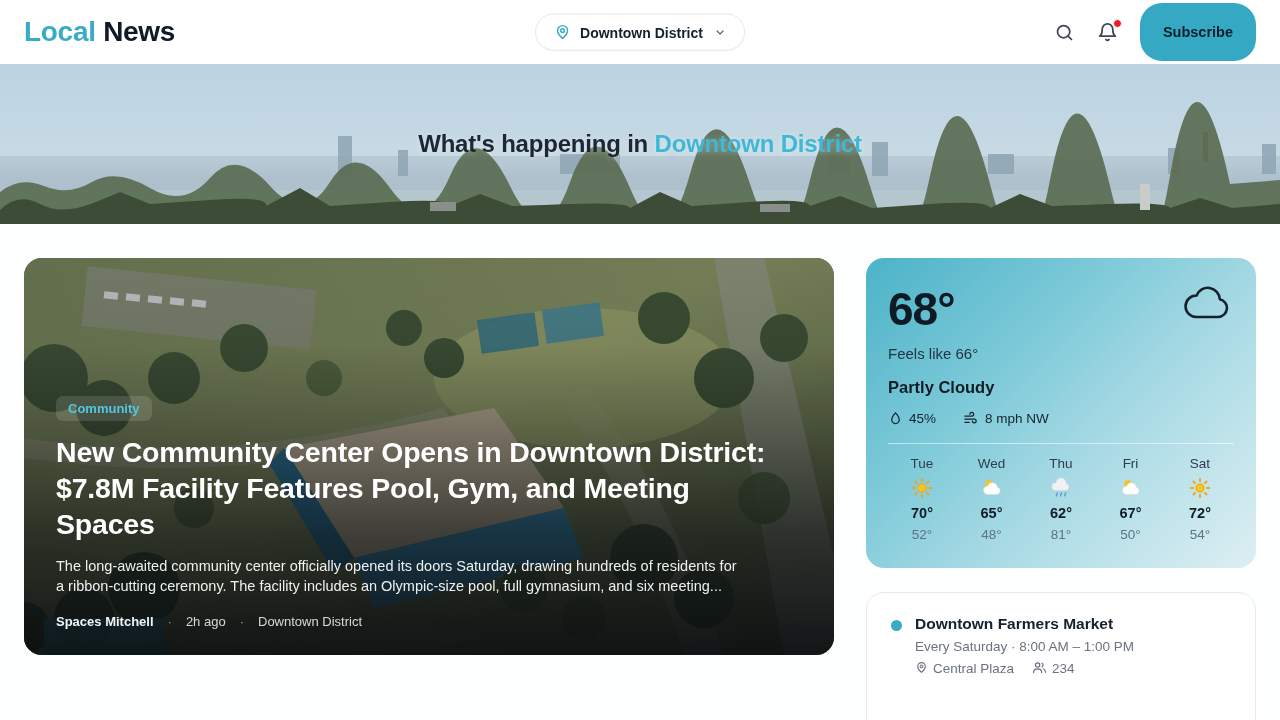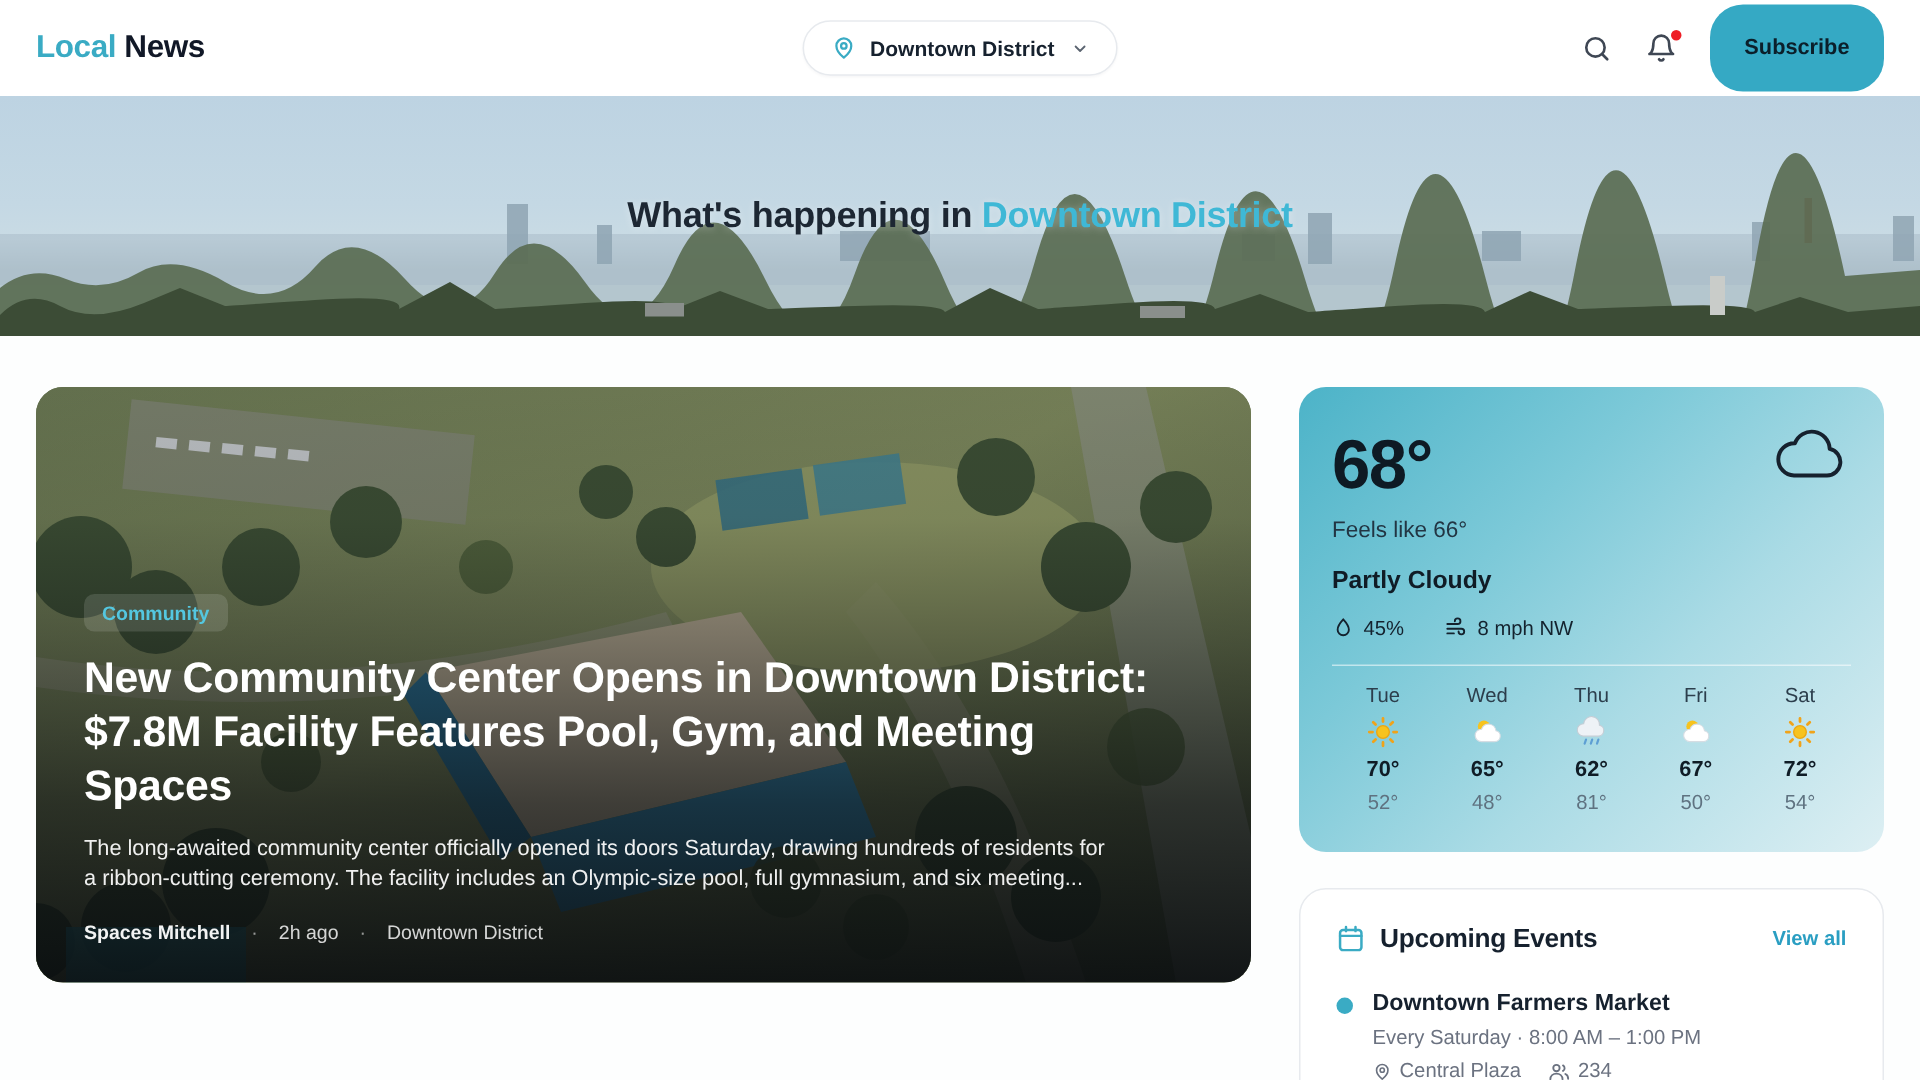--- a/index.html
+++ b/index.html
@@ -13,21 +13,21 @@
   
   .header {
     position: relative;
     height: 64px;
     background: #ffffff;
     display: flex;
     align-items: center;
     justify-content: space-between;
     padding: 0 24px;
   }
-  .logo { font-size: 21px; font-weight: 800; letter-spacing: -0.3px; cursor: pointer; }
+  .logo { font-size: 28px; font-weight: 800; letter-spacing: -0.3px; cursor: pointer; }
   .logo .logo-primary { color: #3aabc4; }
   .logo .logo-secondary { color: #111827; }
 
   .location-pill {
     position: absolute;
     left: 50%; top: 50%;
     transform: translate(-50%, -50%);
     display: flex; align-items: center; gap: 9px;
     background: #ffffff;
     border: 1px solid #e7eaee;
@@ -176,21 +176,21 @@
   }
   .events-header { display: flex; align-items: center; justify-content: space-between; margin-bottom: 24px; }
   .events-title-wrap { display: flex; align-items: center; gap: 10px; }
   .events-title { font-size: 17.5px; font-weight: 800; color: #16212e; letter-spacing: -0.2px; }
   .view-all { font-size: 13.5px; font-weight: 700; color: #2a9ec2; text-decoration: none; cursor: pointer; }
   .event-item { display: flex; gap: 13px; cursor: pointer; }
   .event-bullet { width: 11px; height: 11px; border-radius: 50%; background: #3aabc4; margin-top: 5px; flex: none; }
   .event-name { font-size: 15.5px; font-weight: 700; color: #16212e; }
   .event-schedule { font-size: 13.5px; color: #6b7280; margin-top: 6px; }
   .event-meta-row { display: flex; align-items: center; gap: 18px; margin-top: 7px; font-size: 13.5px; color: #6b7280; }
-  .event-meta { display: flex; align-items: flex-end; gap: 5px; }
+  .event-meta { display: flex; align-items: flex-start; gap: 5px; }
 
   svg { display: block; }
 </style>
 </head>
 <body>
 
 <header class="header">
   <div class="logo">
     <span class="logo-primary">Local</span> <span class="logo-secondary">News</span>
   </div>
@@ -443,32 +443,20 @@
               <circle cx="12" cy="12" r="4.6" fill="#f7c31e" stroke="#eda712" stroke-width="1"></circle>
             </svg>
           </span>
           <span class="forecast-high">72°</span>
           <span class="forecast-low">54°</span>
         </div>
       </div>
     </section>
 
     <section class="events-card">
-      <div class="events-header">
-        <div class="events-title-wrap">
-          <span>
-            <svg width="19" height="19" viewBox="0 0 24 24" fill="none" stroke="#3aabc4" stroke-width="2.1" stroke-linecap="round" stroke-linejoin="round">
-              <rect x="3" y="5" width="18" height="17" rx="2.5"></rect>
-              <path d="M3 10h18M8 2.5V6M16 2.5V6"></path>
-            </svg>
-          </span>
-          <span class="events-title">Upcoming Events</span>
-        </div>
-        <a class="view-all">View all</a>
-      </div>
 
       <div class="event-item">
         <span class="event-bullet"></span>
         <div>
           <div class="event-name">Downtown Farmers Market</div>
           <div class="event-schedule">Every Saturday · 8:00 AM – 1:00 PM</div>
           <div class="event-meta-row">
             <span class="event-meta">
               <span>
                 <svg width="13" height="13" viewBox="0 0 24 24" fill="none" stroke="#6b7280" stroke-width="2" stroke-linecap="round" stroke-linejoin="round">

